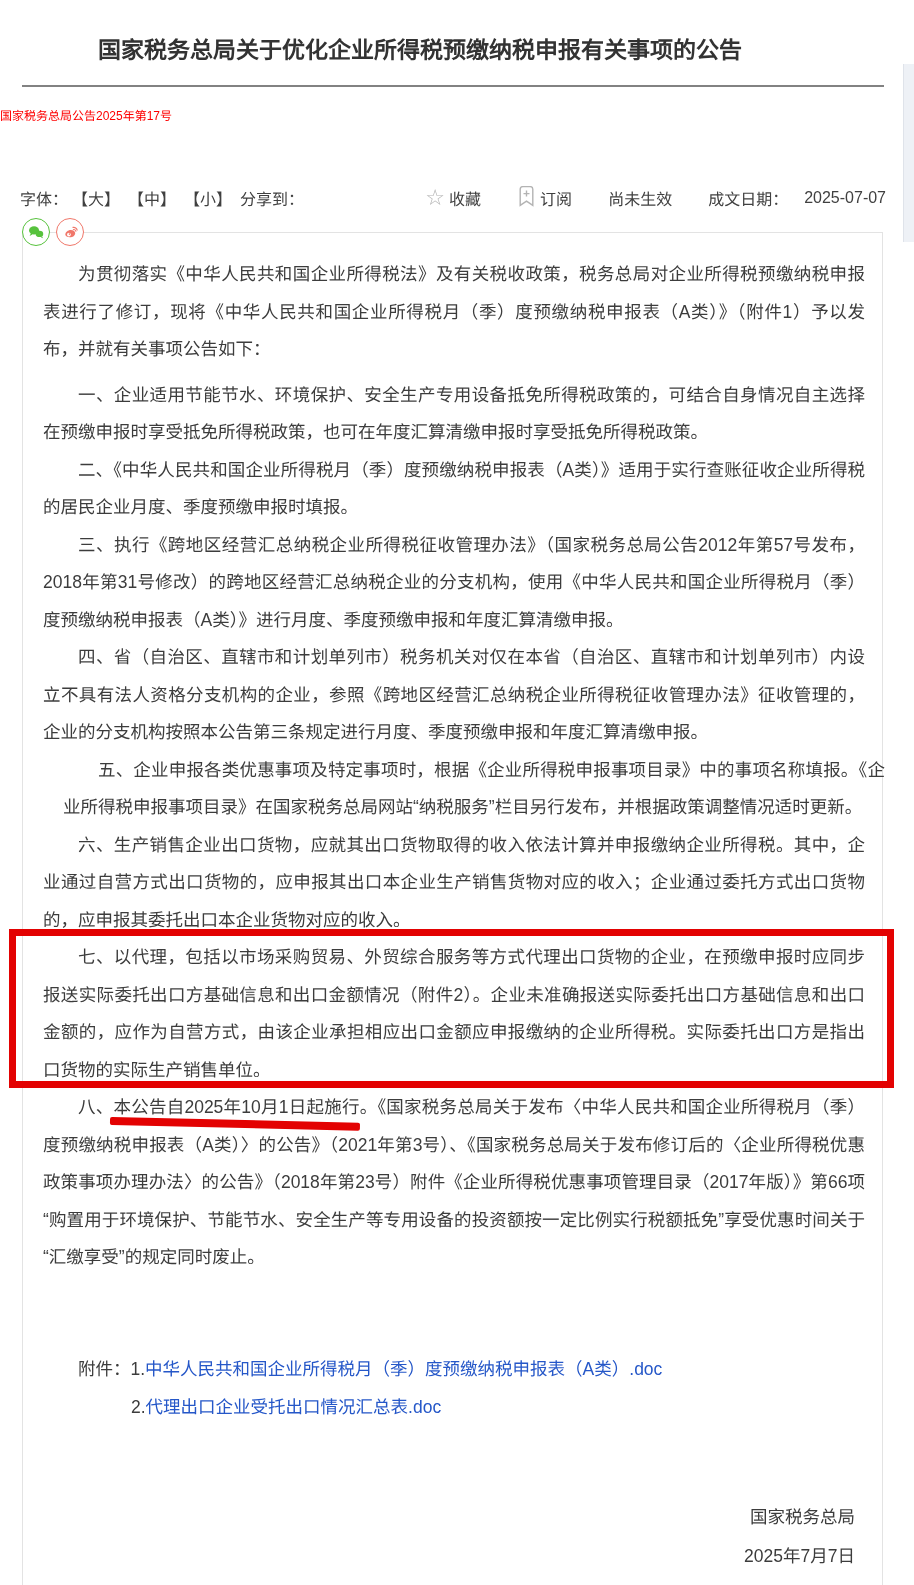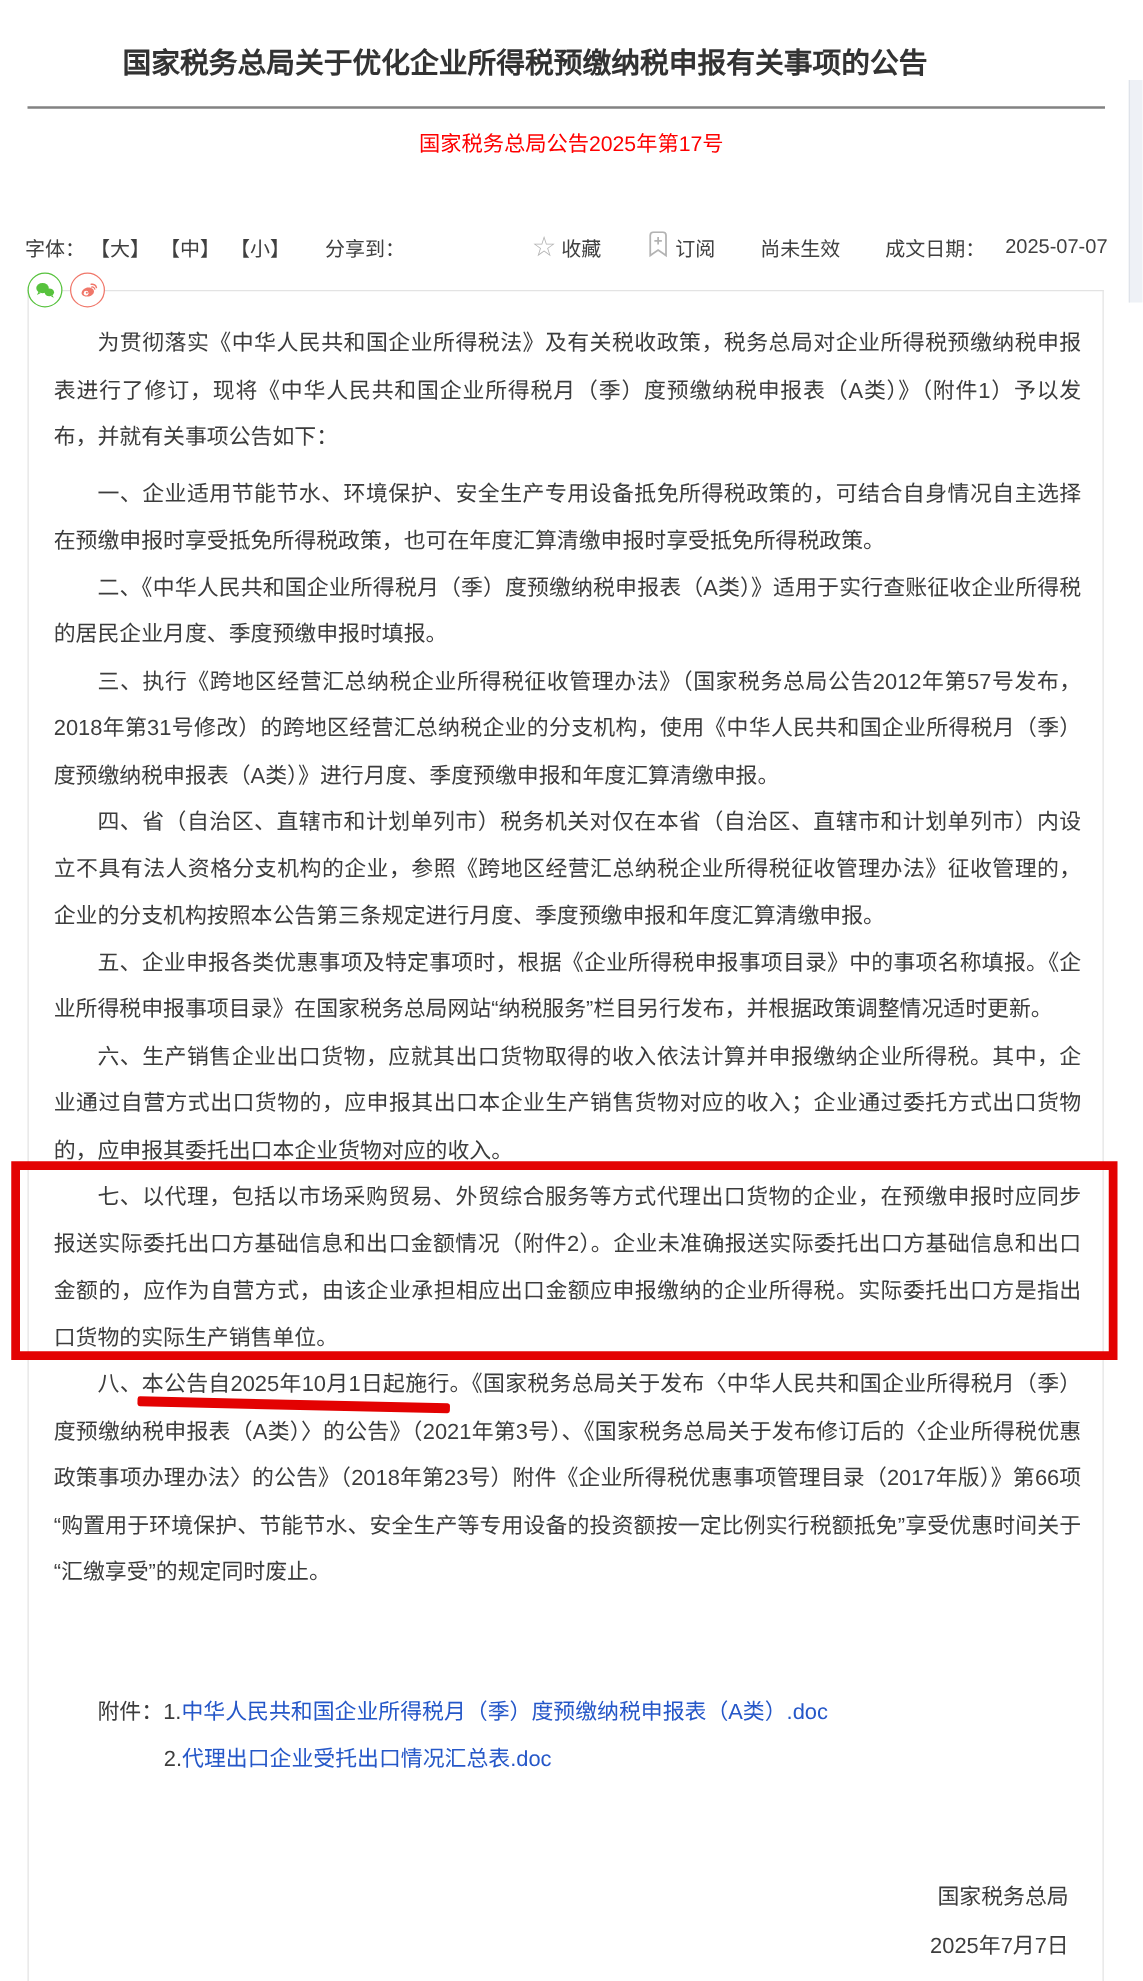--- a/index.html
+++ b/index.html
@@ -19,29 +19,29 @@
   }
   .page-title{
     position:absolute;top:33px;left:0;width:840px;height:34px;line-height:34px;
     text-align:center;font-size:23px;font-weight:700;color:#333;
   }
   .title-rule{
     position:absolute;top:85px;left:22px;width:862px;height:2px;background:#828282;
   }
   .doc-number{
     position:absolute;top:104px;left:0;width:914px;height:24px;line-height:24px;
-    text-align:center;font-size:17px;color:var(--doc-number-red);
+    text-align:left;font-size:12px;color:var(--doc-number-red);
   }
   .toolbar{
     position:absolute;top:183px;left:20px;width:866px;height:30px;
     display:flex;align-items:center;font-size:16px;color:#404040;
   }
   .toolbar .left-group{display:flex;align-items:center;gap:4px;}
   .font-size-option{cursor:pointer;}
-  .share-label{margin-left:24px;}
+  .share-label{margin-left:4px;}
   .toolbar .right-group{margin-left:auto;display:flex;align-items:center;gap:36px;}
   .tool-item{display:flex;align-items:center;gap:4px;}
   .star-glyph{font-size:22px;color:#b3b3b3;line-height:20px;}
   .date-item{display:flex;align-items:center;gap:16px;}
   .share-icons{position:absolute;top:218px;left:22px;display:flex;gap:6px;z-index:3;}
   .circle-btn{
     width:28px;height:28px;border-radius:50%;background:#fff;
     display:flex;align-items:center;justify-content:center;cursor:pointer;
   }
   .content-box{
@@ -143,21 +143,21 @@
 
 <div class="content-box"></div>
 <div class="right-band"></div>
 
 <div class="doc-body">
     <p style="top: 256px;">为贯彻落实《中华人民共和国企业所得税法》及有关税收政策，税务总局对企业所得税预缴纳税申报表进行了修订，现将《中华人民共和国企业所得税月（季）度预缴纳税申报表（A类）》（附件1）予以发布，并就有关事项公告如下：</p>
     <p style="top: 376.5px;">一、企业适用节能节水、环境保护、安全生产专用设备抵免所得税政策的，可结合自身情况自主选择在预缴申报时享受抵免所得税政策，也可在年度汇算清缴申报时享受抵免所得税政策。</p>
     <p style="top: 451.5px;">二、《中华人民共和国企业所得税月（季）度预缴纳税申报表（A类）》适用于实行查账征收企业所得税的居民企业月度、季度预缴申报时填报。</p>
     <p style="top: 526.5px;">三、执行《跨地区经营汇总纳税企业所得税征收管理办法》（国家税务总局公告2012年第57号发布，2018年第31号修改）的跨地区经营汇总纳税企业的分支机构，使用《中华人民共和国企业所得税月（季）度预缴纳税申报表（A类）》进行月度、季度预缴申报和年度汇算清缴申报。</p>
     <p style="top: 639px;">四、省（自治区、直辖市和计划单列市）税务机关对仅在本省（自治区、直辖市和计划单列市）内设立不具有法人资格分支机构的企业，参照《跨地区经营汇总纳税企业所得税征收管理办法》征收管理的，企业的分支机构按照本公告第三条规定进行月度、季度预缴申报和年度汇算清缴申报。</p>
-    <p style="top: 751.5px;">五、企业申报各类优惠事项及特定事项时，根据《企业所得税申报事项目录》中的事项名称填报。《企业所得税申报事项目录》在国家税务总局网站“纳税服务”栏目另行发布，并根据政策调整情况适时更新。</p>
+    <p style="top: 751.5px; margin-left: 20px;">五、企业申报各类优惠事项及特定事项时，根据《企业所得税申报事项目录》中的事项名称填报。《企业所得税申报事项目录》在国家税务总局网站“纳税服务”栏目另行发布，并根据政策调整情况适时更新。</p>
     <p style="top: 826.5px;">六、生产销售企业出口货物，应就其出口货物取得的收入依法计算并申报缴纳企业所得税。其中，企业通过自营方式出口货物的，应申报其出口本企业生产销售货物对应的收入；企业通过委托方式出口货物的，应申报其委托出口本企业货物对应的收入。</p>
     <p style="top: 939px;">七、以代理，包括以市场采购贸易、外贸综合服务等方式代理出口货物的企业，在预缴申报时应同步报送实际委托出口方基础信息和出口金额情况（附件2）。企业未准确报送实际委托出口方基础信息和出口金额的，应作为自营方式，由该企业承担相应出口金额应申报缴纳的企业所得税。实际委托出口方是指出口货物的实际生产销售单位。</p>
     <p style="top: 1089px;">八、本公告自2025年10月1日起施行。《国家税务总局关于发布〈中华人民共和国企业所得税月（季）度预缴纳税申报表（A类）〉的公告》（2021年第3号）、《国家税务总局关于发布修订后的〈企业所得税优惠政策事项办理办法〉的公告》（2018年第23号）附件《企业所得税优惠事项管理目录（2017年版）》第66项“购置用于环境保护、节能节水、安全生产等专用设备的投资额按一定比例实行税额抵免”享受优惠时间关于“汇缴享受”的规定同时废止。</p>
   </div>
 
 <div class="annotation-red-box"></div>
 <div class="annotation-red-underline"></div>
 
 <div class="attachments">
     <div class="attachment-row"><span>附件：</span><span>1.</span><a class="attachment-link">中华人民共和国企业所得税月（季）度预缴纳税申报表（A类）.doc</a></div>

